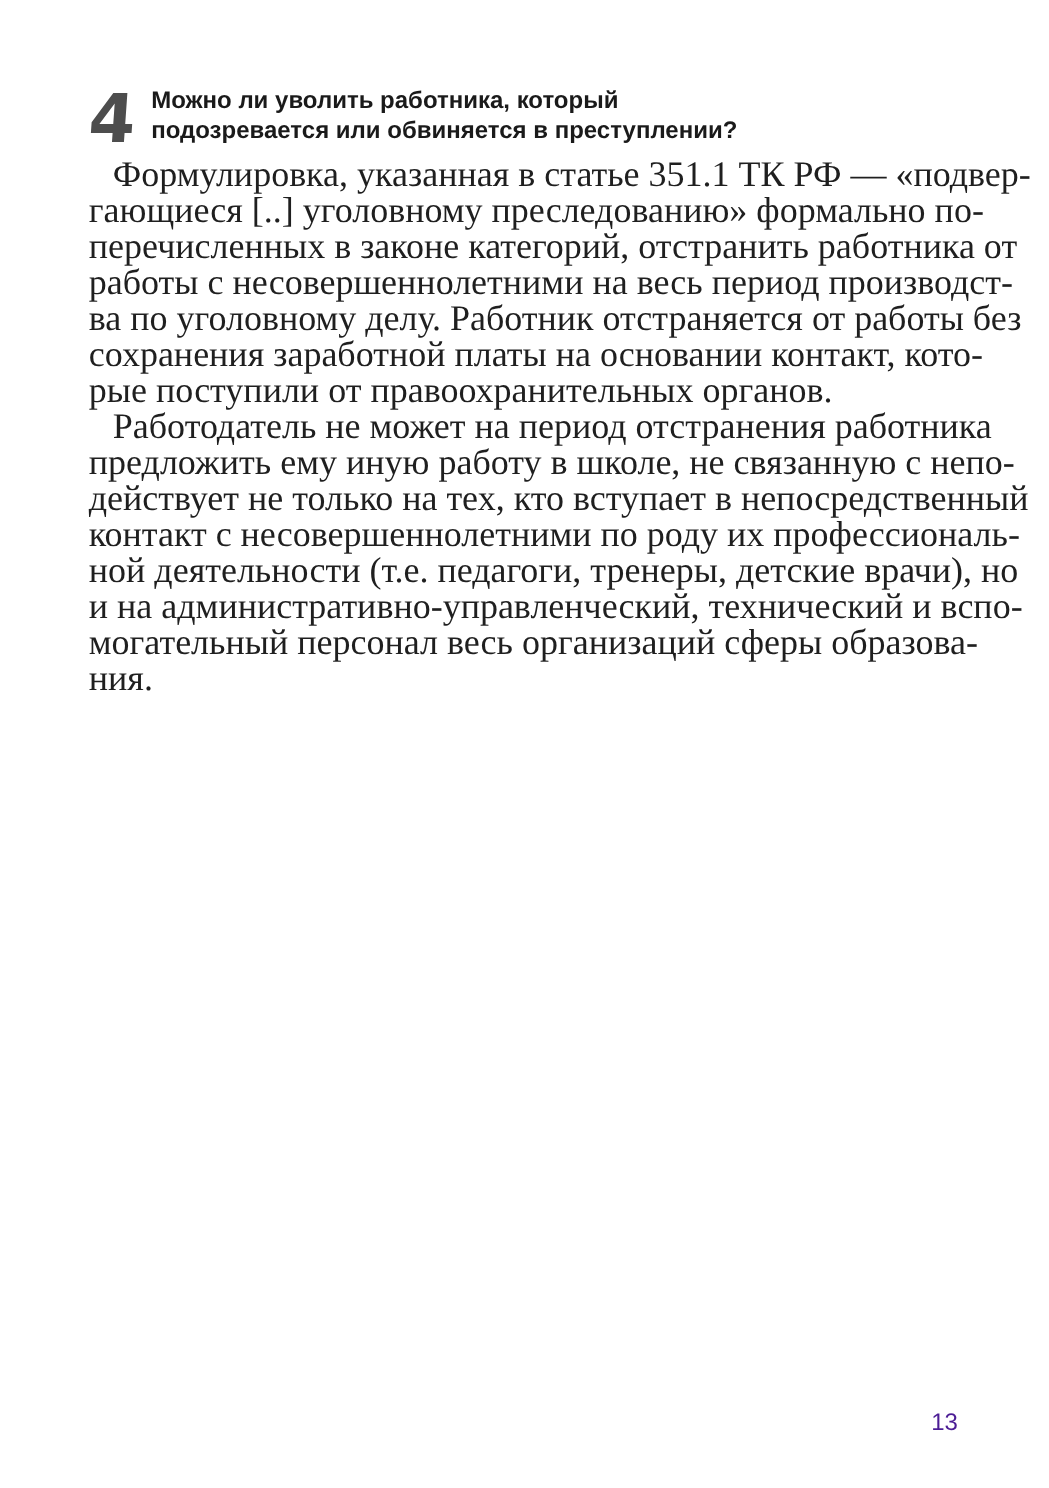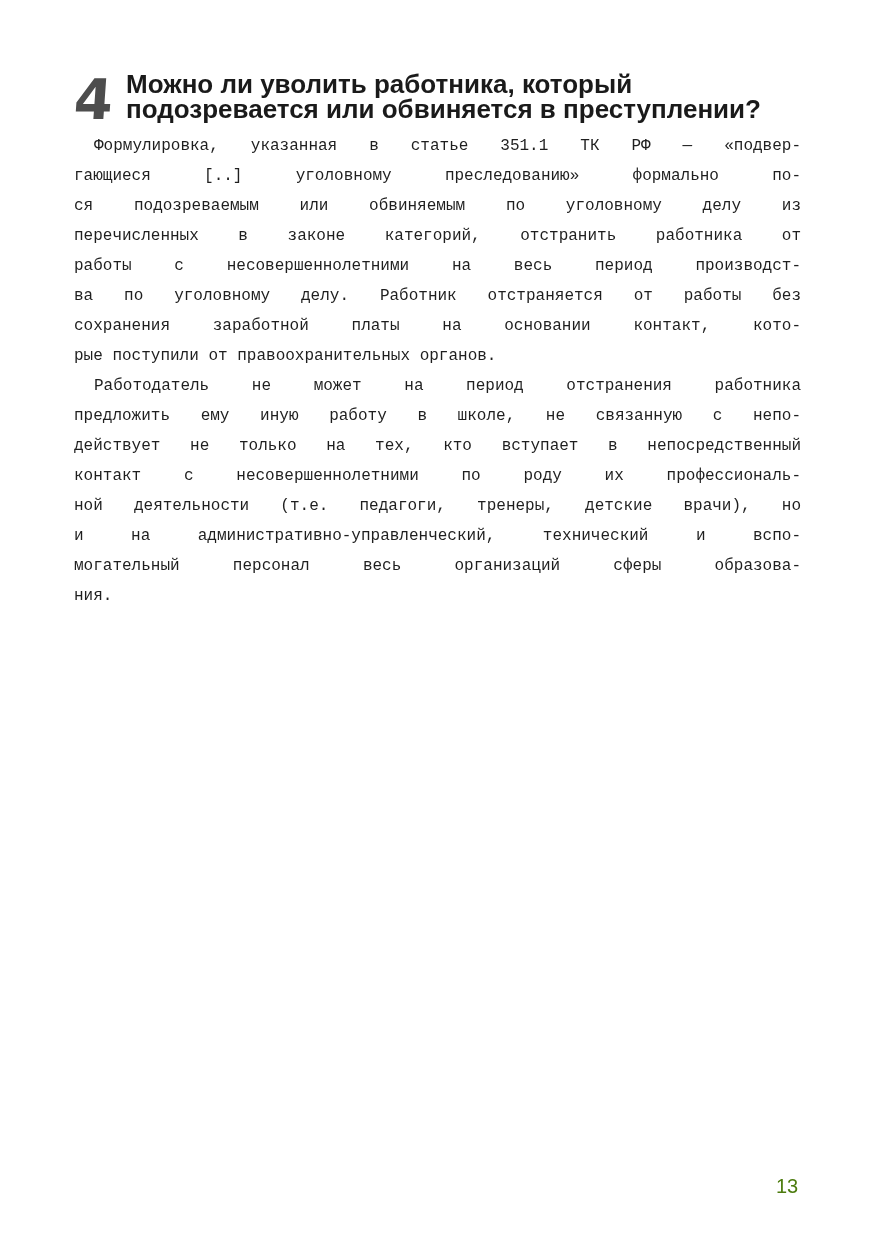--- a/index.html
+++ b/index.html
@@ -36,36 +36,36 @@
       line-height: 56px;
       color: #4d4d4d;
       width: 52px;
       margin-top: 2px;
       transform: skewX(-4deg);
       letter-spacing: -2px;
     }
     .heading-text {
       font-family: "Liberation Sans", sans-serif;
       font-weight: bold;
-      font-size: 26px;
+      font-size: 20px;
       line-height: 25px;
       color: #1a1a1a;
       padding-top: 2px;
     }
     .heading-text span {
       display: block;
       white-space: nowrap;
     }
     .body {
       position: absolute;
       left: 74px;
       top: 131px;
       width: 727px;
-      font-family: Liberation Mono, monospace;
-      font-size: 16px;
+      font-family: Liberation Serif, serif;
+      font-size: 30px;
       line-height: 30px;
       color: #1f1f1f;
     }
     .para {
       margin: 0;
     }
     .line {
       display: block;
       white-space: nowrap;
       text-align: justify;
@@ -78,41 +78,40 @@
     }
     .line.last {
       text-align-last: left;
     }
     .page-number {
       position: absolute;
       left: 776px;
       top: 1175px;
       font-family: "Liberation Sans", sans-serif;
       font-size: 20px;
-      color: #4d7c0f;
+      color: #4c1d95;
     }
   </style>
 </head>
 <body>
 
 <div class="page">
 
   <div class="heading">
     <div class="numeral">4</div>
     <div class="heading-text">
       <span>Можно ли уволить работника, который</span>
       <span>подозревается или обвиняется в преступлении?</span>
     </div>
   </div>
 
   <div class="body">
     <div class="para">
       <span class="line first">Формулировка, указанная в статье 351.1 ТК РФ — «подвер-</span>
       <span class="line">гающиеся [..] уголовному преследованию» формально по-</span>
-      <span class="line">ся подозреваемым или обвиняемым по уголовному делу из</span>
       <span class="line">перечисленных в законе категорий, отстранить работника от</span>
       <span class="line">работы с несовершеннолетними на весь период производст-</span>
       <span class="line">ва по уголовному делу. Работник отстраняется от работы без</span>
       <span class="line">сохранения заработной платы на основании контакт, кото-</span>
       <span class="line last">рые поступили от правоохранительных органов.</span>
     </div>
     <div class="para">
       <span class="line first">Работодатель не может на период отстранения работника</span>
       <span class="line">предложить ему иную работу в школе, не связанную с непо-</span>
       <span class="line">действует не только на тех, кто вступает в непосредственный</span>

